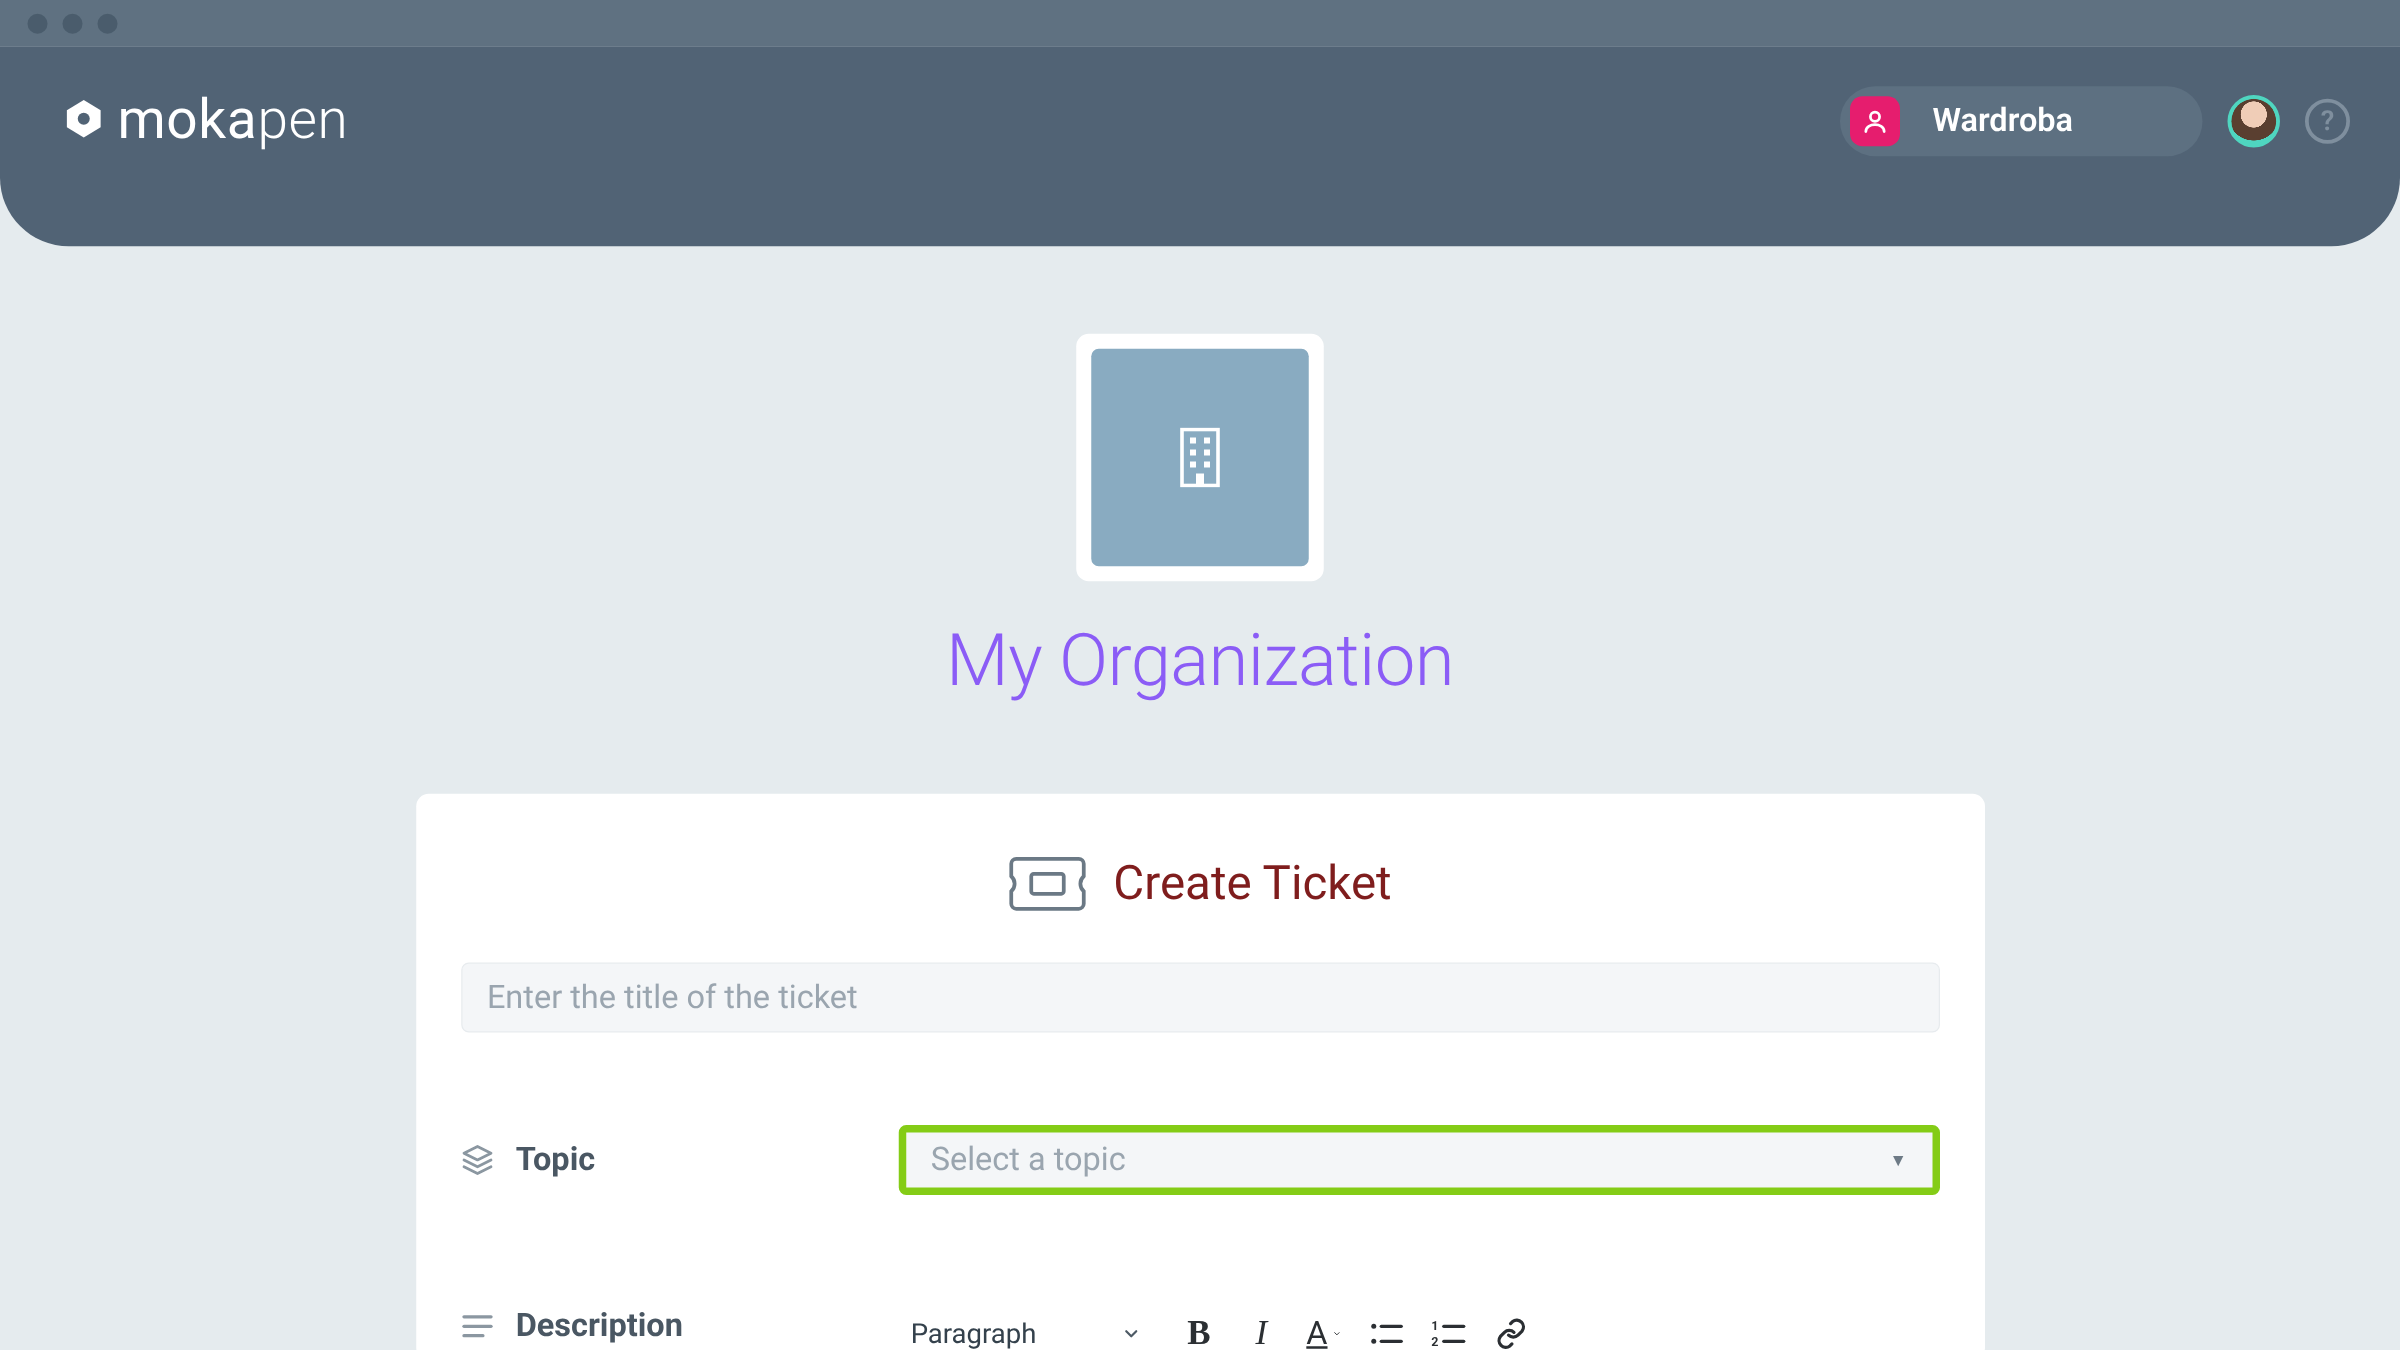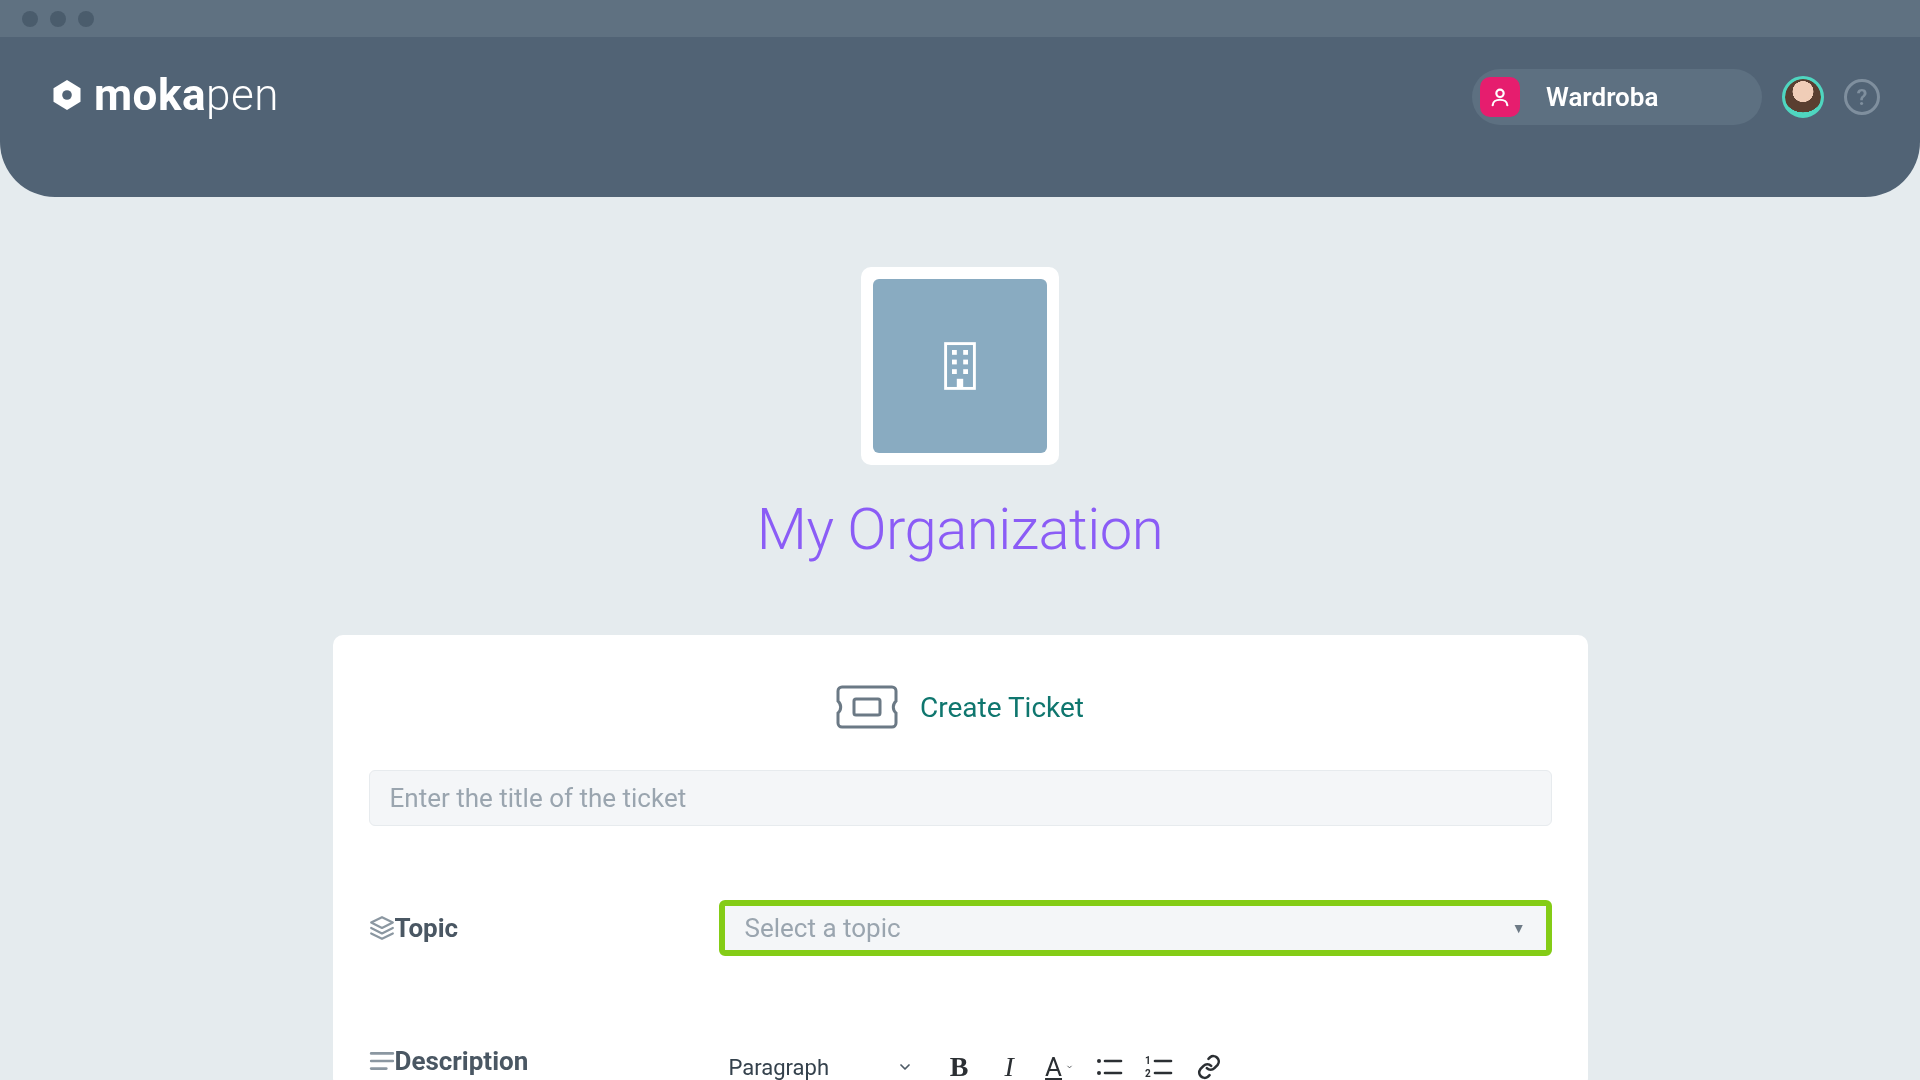--- a/index.html
+++ b/index.html
@@ -49,21 +49,21 @@
     font-weight: 300;
     letter-spacing: 0.5px;
   }
   .logo-bolt {
     width: 38px;
     height: 38px;
     display: inline-flex;
     align-items: center;
     justify-content: center;
   }
-  .logo-text b { font-weight: 700; text-align: right; }
+  .logo-text b { font-weight: 400; text-align: right; }
 
   .header-right {
     display: flex;
     align-items: center;
     gap: 20px;
   }
   .org-pill {
     display: flex;
     align-items: center;
     background: #5d7081;
@@ -163,23 +163,23 @@
   }
 
   .card-header {
     display: flex;
     align-items: center;
     justify-content: center;
     gap: 22px;
     color: #6b7985;
   }
   .card-header-text {
-    font-size: 28px;
+    font-size: 38px;
     font-weight: 400;
-    color: #0f766e;
+    color: #7f1d1d;
   }
 
   .title-input {
     margin-top: 41px;
     width: 100%;
     height: 56px;
     background: #f4f6f8;
     border: 1px solid #e7ebee;
     border-radius: 6px;
     padding: 0 20px;
@@ -191,20 +191,21 @@
 
   .form-row {
     display: flex;
     align-items: center;
     margin-top: 74px;
   }
   .form-row.desc { margin-top: 90px; align-items: flex-start; }
   .form-label-wrap {
     display: flex;
     align-items: center;
+    gap: 18px;
     width: 350px;
     color: #54616d;
   }
   .form-label {
     font-size: 26px;
     font-weight: 700;
     color: #4a5763;
   }
 
   .select-box {

